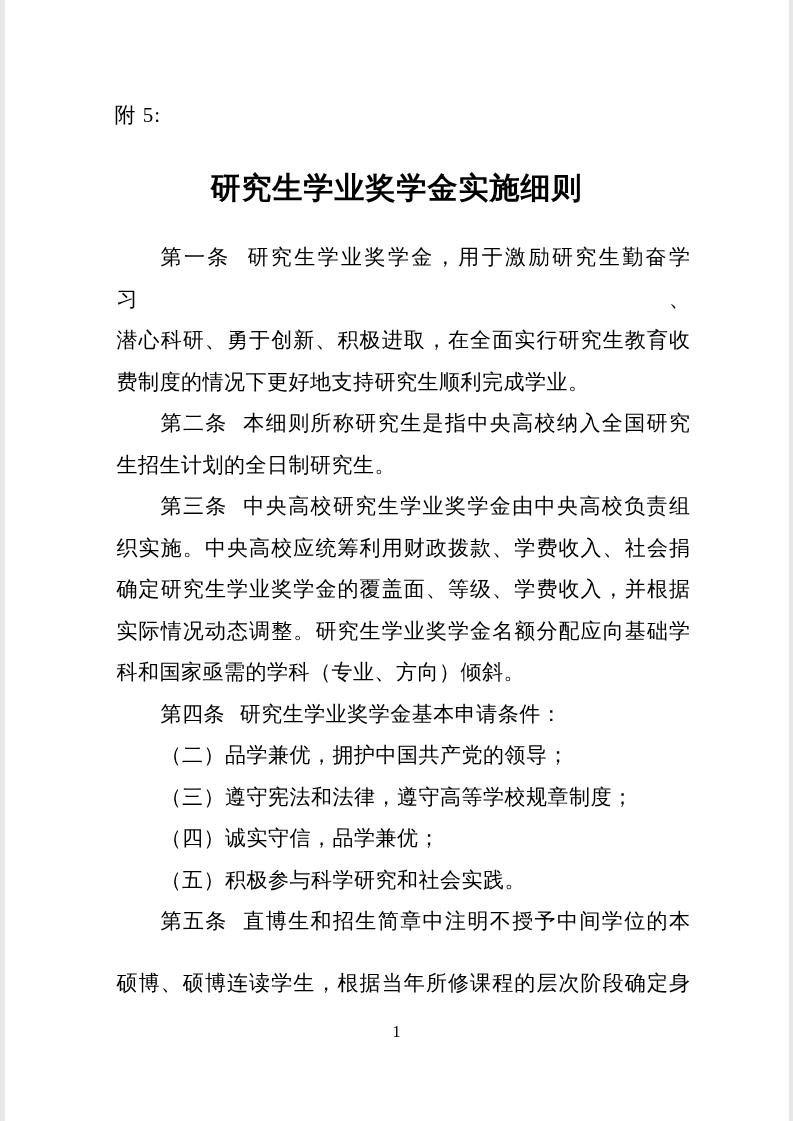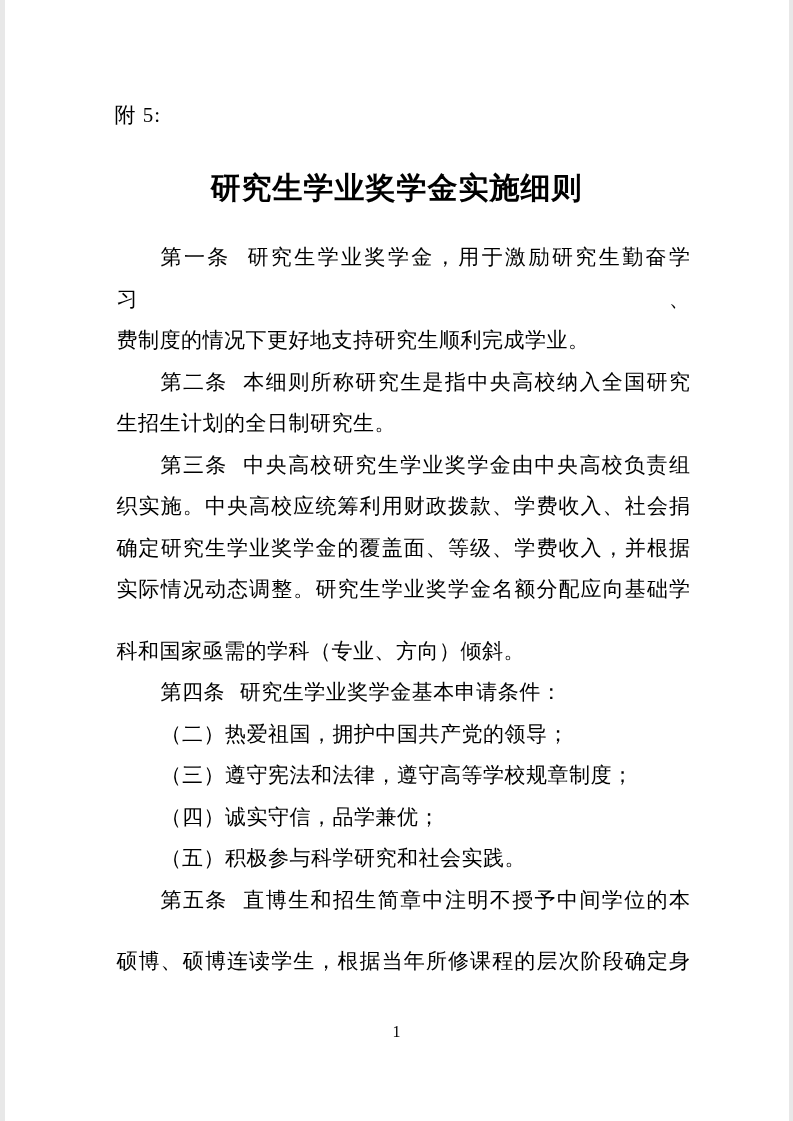--- a/index.html
+++ b/index.html
@@ -61,43 +61,44 @@
 <div class="page">
 
   <div class="attachment">附 5:</div>
 
   <h1 class="title">研究生学业奖学金实施细则</h1>
 
   <div class="bodytext">
 
     <p>
       <span class="line first fill" style="display: block;">第一条 研究生学业奖学金，用于激励研究生勤奋学习、</span>
+      <span class="line fill" style="display: block;">潜心科研、勇于创新、积极进取，在全面实行研究生教育收</span>
       <span class="line" style="display: block;">费制度的情况下更好地支持研究生顺利完成学业。</span>
     </p>
 
     <p>
       <span class="line first fill" style="display: block;">第二条 本细则所称研究生是指中央高校纳入全国研究</span>
       <span class="line" style="display: block;">生招生计划的全日制研究生。</span>
     </p>
 
     <p>
       <span class="line first fill" style="display: block;">第三条 中央高校研究生学业奖学金由中央高校负责组</span>
       <span class="line fill" style="display: block;">织实施。中央高校应统筹利用财政拨款、学费收入、社会捐</span>
       <span class="line fill" style="display: block;">确定研究生学业奖学金的覆盖面、等级、学费收入，并根据</span>
       <span class="line fill" style="display: block;">实际情况动态调整。研究生学业奖学金名额分配应向基础学</span>
-      <span class="line" style="display: block; margin-top: 20px;">科和国家亟需的学科（专业、方向）倾斜。</span>
+      <span class="line" style="display: block;">科和国家亟需的学科（专业、方向）倾斜。</span>
     </p>
 
     <p>
       <span class="line first" style="display: block;">第四条 研究生学业奖学金基本申请条件：</span>
     </p>
 
 
     <p>
-      <span class="line first" style="display: block;">（二）热爱祖国，拥护中国共产党的领导；</span>
+      <span class="line first" style="display: block;">（二）品学兼优，拥护中国共产党的领导；</span>
     </p>
 
     <p>
       <span class="line first" style="display: block;">（三）遵守宪法和法律，遵守高等学校规章制度；</span>
     </p>
 
     <p>
       <span class="line first" style="display: block;">（四）诚实守信，品学兼优；</span>
     </p>
 

